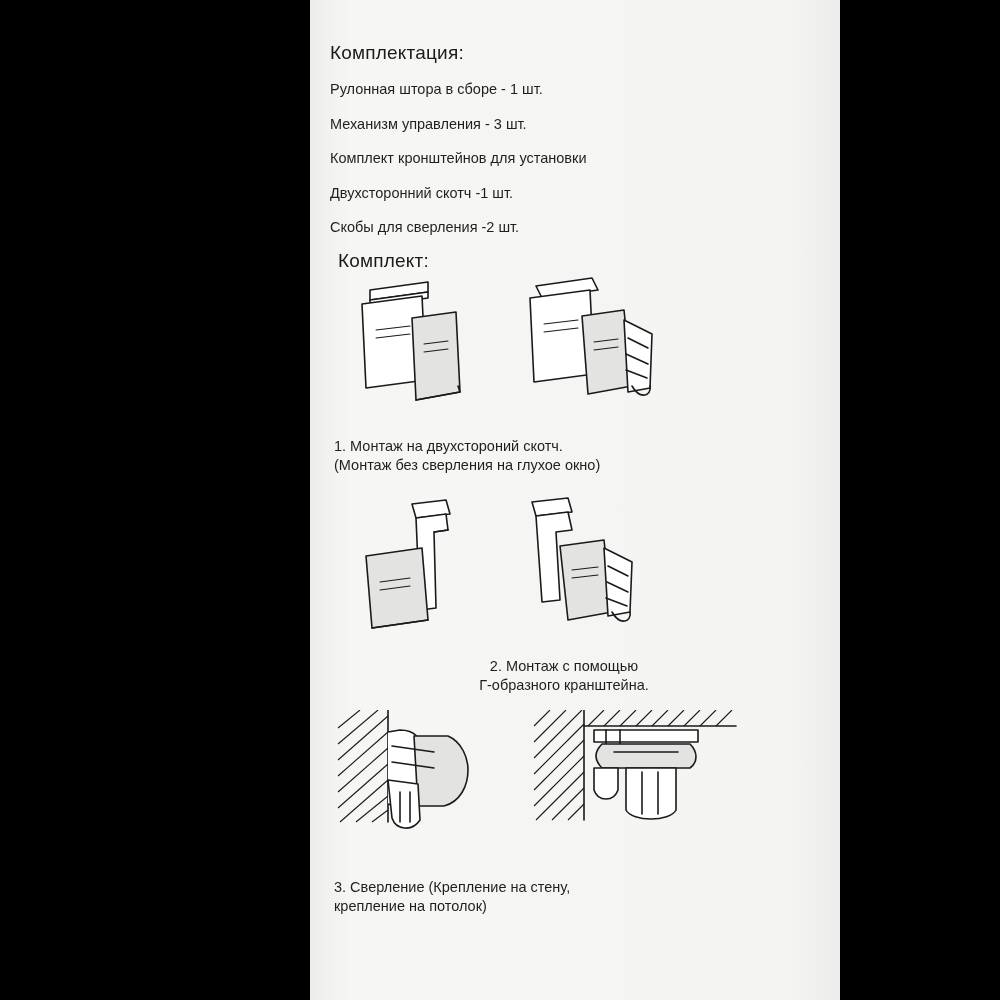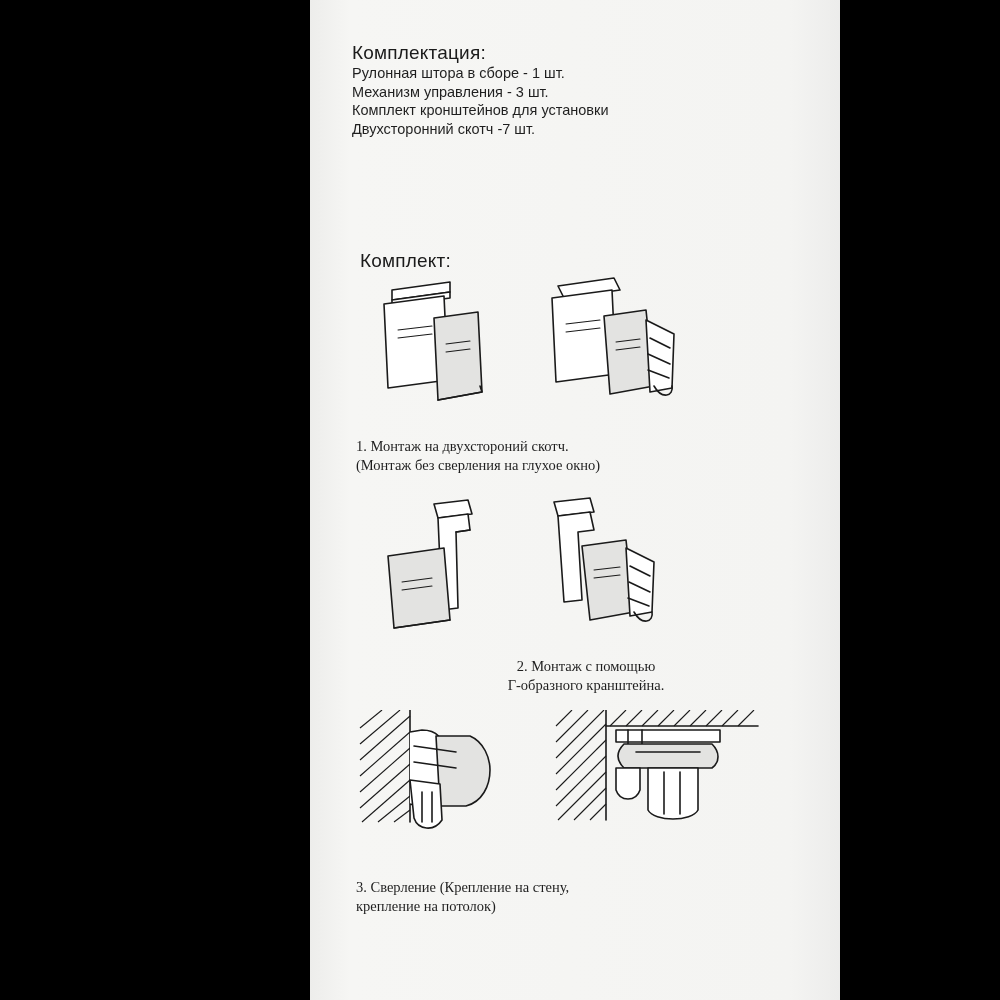--- a/index.html
+++ b/index.html
@@ -29,21 +29,21 @@
     background: #f4f4f2;
   }
   .sheet-inner {
     position: absolute;
     left: 0; top: 0;
     width: 530px; height: 1000px;
     background: linear-gradient(90deg, #ededeb 0px, #f6f6f4 40px, #f4f4f2 480px, #ececeb 530px);
   }
   .content {
     position: absolute;
-    left: 28px;
+    left: 6px;
     top: 0;
     width: 500px;
     height: 768px;
   }
   .heading {
     position: absolute;
     font-size: 19px;
     color: #1b1b1b;
     letter-spacing: 0.2px;
   }
@@ -54,34 +54,35 @@
     position: absolute;
     left: 14px;
     top: 64px;
     width: 470px;
   }
   .list-item {
     font-size: 14.5px;
     line-height: 18.6px;
     color: #1f1f1f;
     white-space: nowrap;
+    margin-top: 16px;
   }
 
   .caption {
     position: absolute;
     left: 18px;
     width: 460px;
     font-size: 14.5px;
     line-height: 19px;
     color: #1f1f1f;
   }
   .cap1 { top: 437px; }
   .cap2 { top: 657px; text-align: center; }
   .cap3 { top: 878px; }
-  .caption .ln { white-space: nowrap; font-family: Liberation Serif, serif; }
+  .caption .ln { white-space: nowrap; }
 
   .fig {
     position: absolute;
     left: 0;
   }
   .fig1 { top: 268px; left: 20px; width: 460px; height: 160px; }
   .fig2 { top: 490px; left: 20px; width: 460px; height: 160px; }
   .fig3 { top: 710px; left: 10px; width: 470px; height: 155px; }
 
   svg { display: block; }
@@ -99,21 +100,22 @@
     <div class="sheet-inner"></div>
 
     <div class="content">
 
       <div class="heading h-kompl">Комплектация:</div>
 
       <div class="list">
         <div class="list-item">Рулонная штора в сборе - 1 шт.</div>
         <div class="list-item">Механизм управления - 3 шт.</div>
         <div class="list-item">Комплект кронштейнов для установки</div>
-        <div class="list-item">Двухсторонний скотч -7 шт.</div>
+        <div class="list-item">Двухсторонний скотч -1 шт.</div>
+        <div class="list-item">Скобы для сверления -2 шт.</div>
       </div>
 
       <div class="heading h-krepl">Комплект:</div>
 
       <div class="fig fig1">
         <svg width="460" height="160" viewBox="0 0 460 160">
 
           <path class="fillw" d="M34 22 L92 14 L92 24 L34 32 Z"></path>
           <path class="fillw" d="M34 32 L92 24 L92 30 L34 38 Z"></path>
           <path class="fillw" d="M26 36 L86 28 L90 112 L30 120 Z"></path>

